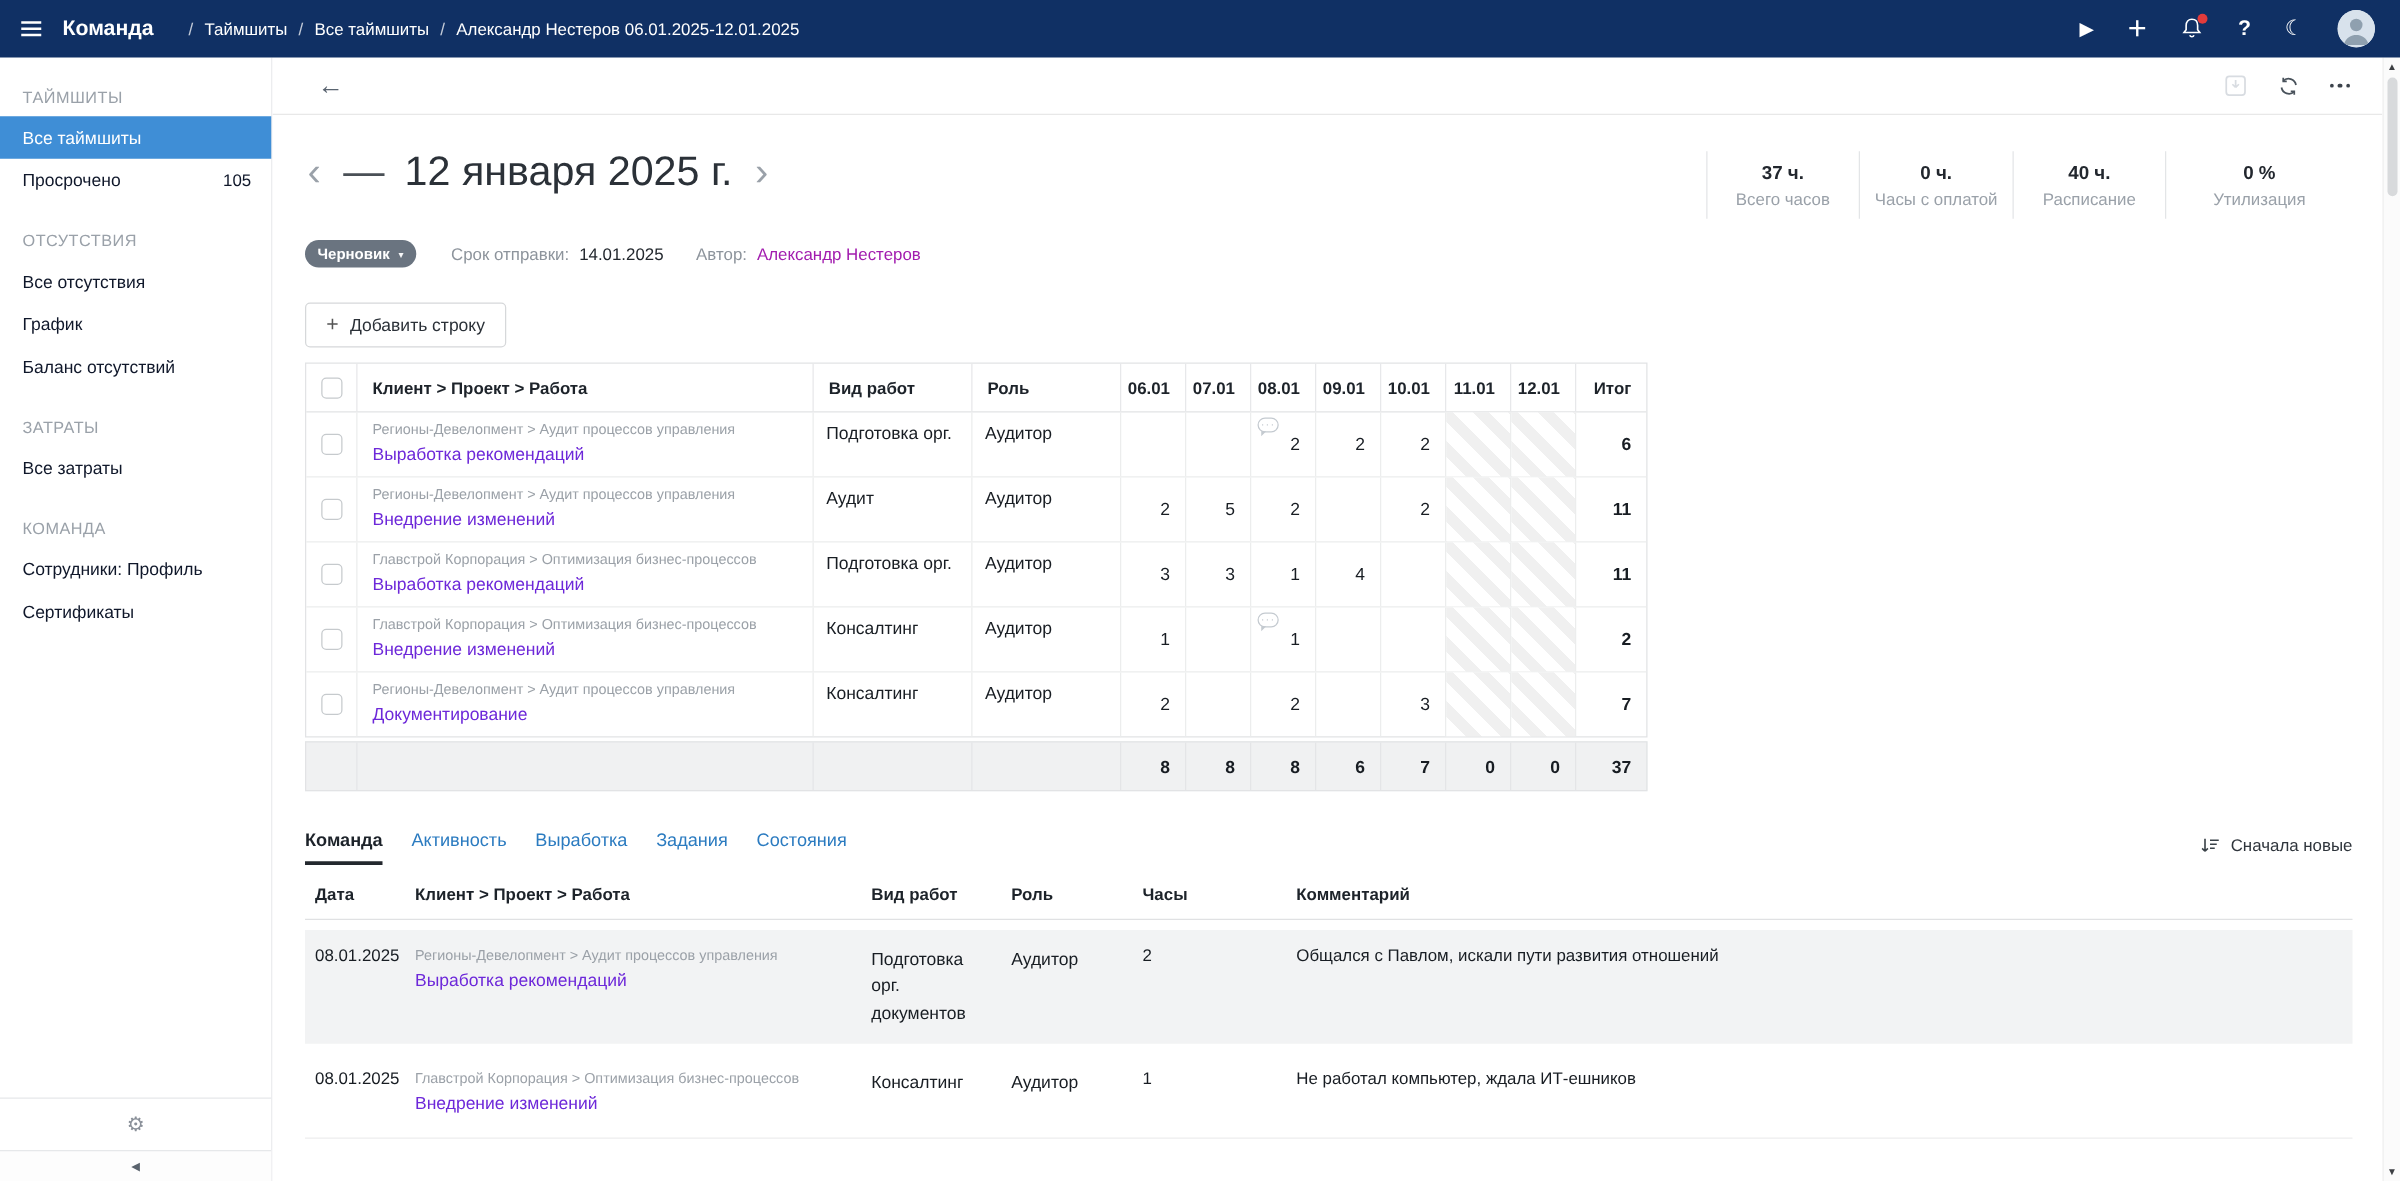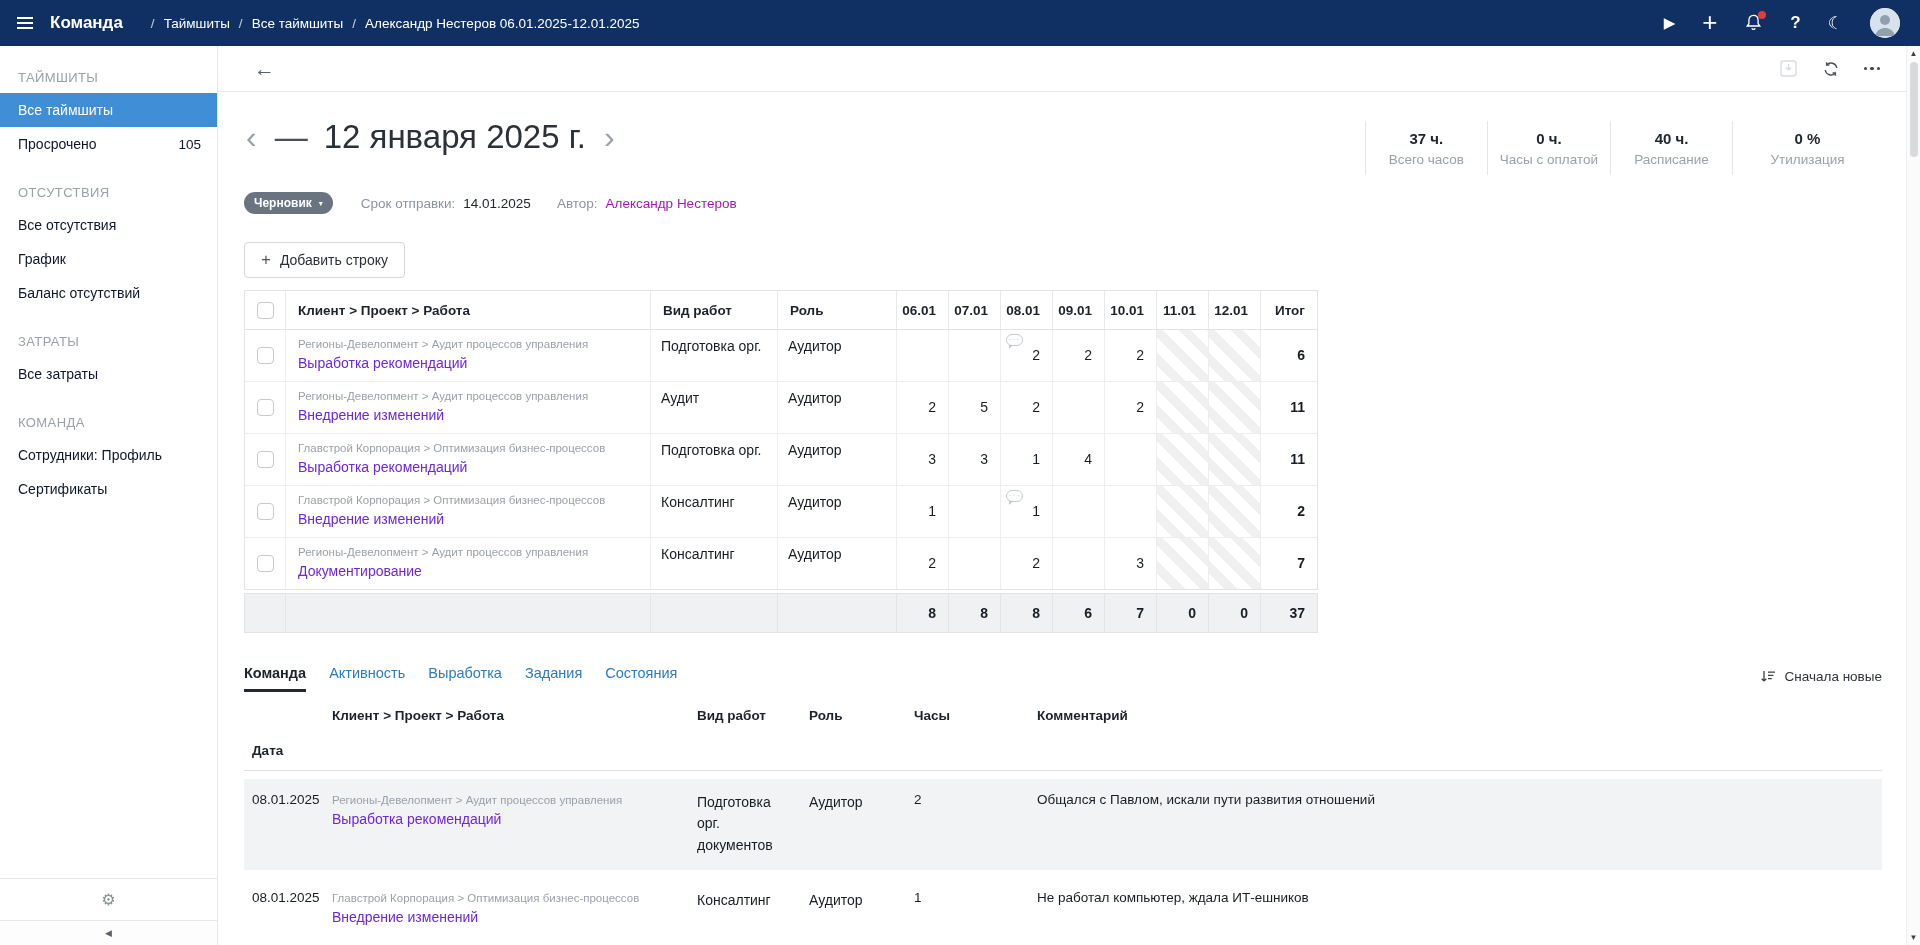--- a/index.html
+++ b/index.html
@@ -122,21 +122,21 @@
   .tab { color:#2b7bc0; cursor:pointer; padding-bottom:11px; }
   .tab.active { color:#1d232a; font-weight:bold; padding-bottom:8px; border-bottom:3px solid #23282e; }
   .sort-ctl { margin-left:auto; display:flex; align-items:flex-start; gap:9px; font-size:13.5px;
     color:#2f353c; cursor:pointer; padding-bottom:8px; }
 
   
   .details { margin-top:16px; }
   .d-head, .d-row { display:grid; grid-template-columns:88px 365px 112px 105px 123px 1fr; }
   .d-head { padding-bottom:12px; border-bottom:1px solid #e0e1e3; }
   .d-h { font-weight:bold; font-size:13.5px; color:#1d232a; }
-  .pad-l8 { padding-left:8px;margin-top:35px; }
+  .pad-l8 { padding-left:8px; }
   .d-row.highlight { background:#f2f3f4; margin-top:8px; padding:13px 0; }
   .d-row.plain { margin-top:10px; padding:10px 0 16px; border-bottom:1px solid #ededee; }
   .d-date { padding-left:8px; font-size:13.5px; color:#181d23; }
   .d-client { padding-right:16px; }
   .d-text { font-size:14px; color:#181d23; line-height:1.55; padding-right:14px; }
   .d-hours { font-size:13.5px; color:#181d23; }
   .d-comment { font-size:13.5px; color:#181d23; }
 
   
   .scrollbar { position:absolute; right:0; top:46px; bottom:0; width:14px; background:#fbfbfb;

